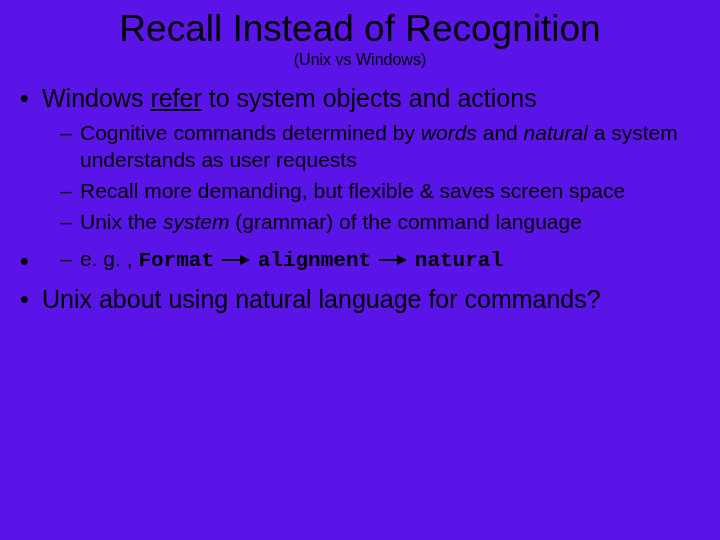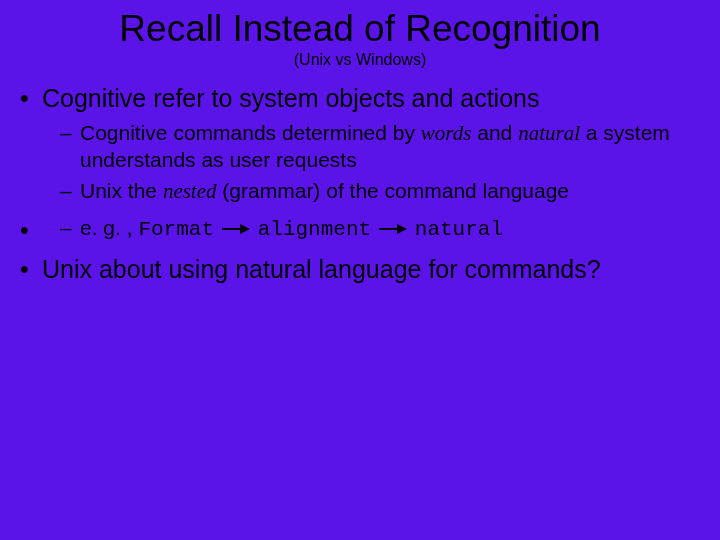--- a/index.html
+++ b/index.html
@@ -61,23 +61,23 @@
     margin-bottom: 4px;
     padding-left: 20px;
     position: relative;
   }
   ul.level2 > li::before {
     content: "–";
     position: absolute;
     left: 0;
     top: 0;
   }
-  .under { }
-  .ital { font-style: italic; font-family: Liberation Serif, serif; }
-  .mono { font-family: "Courier New", monospace; }
+  .under { text-decoration: underline; }
+  .ital { font-style: italic; }
+  .mono { font-family: "Courier New", monospace; font-weight: bold; }
   .arrow {
     display: inline-block;
     vertical-align: middle;
     width: 28px;
     height: 10px;
     position: relative;
     margin: 0 2px;
   }
   .arrow::before {
     content: "";
@@ -103,27 +103,28 @@
 </head>
 <body>
 
 <div class="slide">
   <div class="title">Recall Instead of Recognition</div>
   <div class="subtitle">(Unix vs Windows)</div>
 
   <ul class="level1">
 
     <li>
-      <span>Cognitive </span><span class="under">refer</span><span> to system objects and actions</span>
+      <span>Windows </span><span class="under">refer</span><span> to system objects and actions</span>
       <ul class="level2">
         <li>
           <span>Cognitive commands determined by </span><span class="ital">words</span><span> and </span><span class="ital">natural</span><span> a system understands as user requests</span>
         </li>
+        <li>Recall more demanding, but flexible &amp; saves screen space</li>
         <li>
-          <span>Unix the </span><span class="ital">nested</span><span> (grammar) of the command language</span>
+          <span>Unix the </span><span class="ital">system</span><span> (grammar) of the command language</span>
         </li>
       </ul>
     </li>
 
     <li>
       <ul class="level2">
         <li>
           <span>e. g. , </span><span class="mono">Format</span>
           <span class="arrow"></span>
           <span class="mono">alignment</span>

